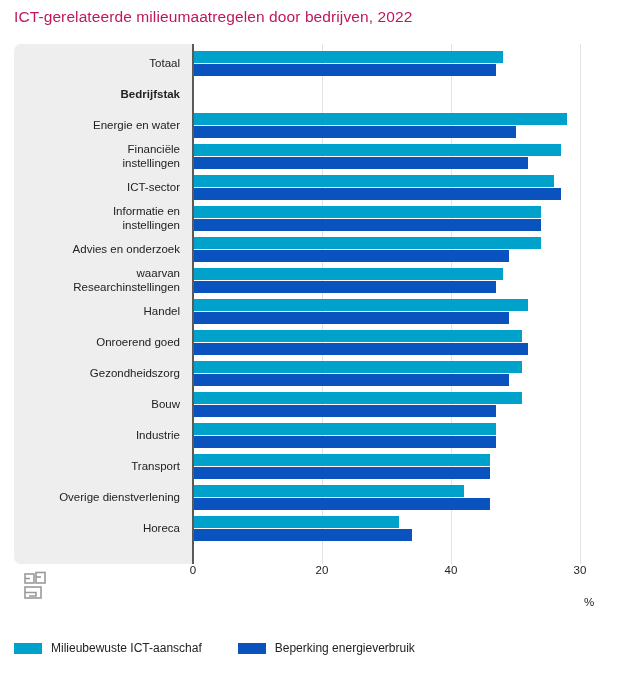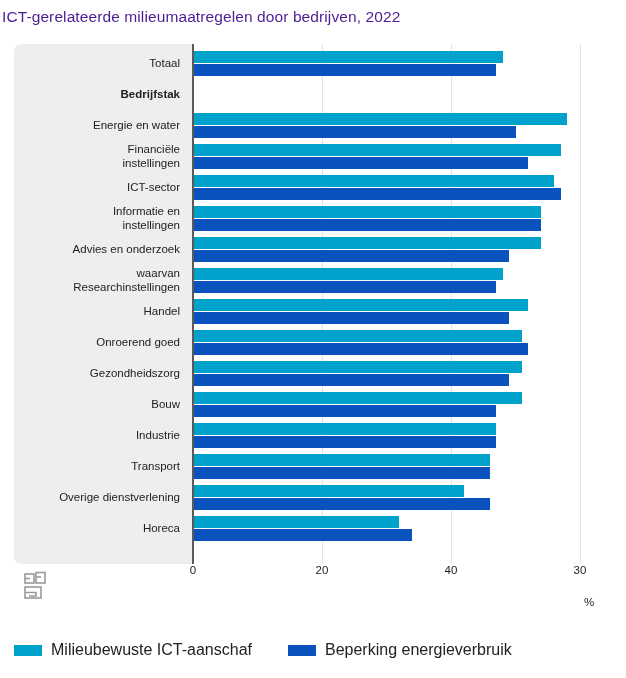--- a/index.html
+++ b/index.html
@@ -12,24 +12,24 @@
     background: #ffffff;
     font-family: "Liberation Sans", sans-serif;
     color: #222222;
     overflow: hidden;
     position: relative;
   }
 
   
   .chart-title {
     position: absolute;
-    left: 2px;
+    left: 14px;
     top: 8px;
     font-size: 15.5px;
-    color: #4c1d95;
+    color: #be185d;
     letter-spacing: 0.1px;
     white-space: nowrap;
   }
 
   
   .plot-area {
     position: absolute;
     left: 0;
     top: 44px;
     width: 626px;
@@ -158,21 +158,21 @@
   }
 
   
   .legend {
     position: absolute;
     left: 14px;
     top: 641px;
     display: flex;
     align-items: center;
     gap: 36px;
-    font-size: 16px;
+    font-size: 12px;
   }
   .legend-item {
     display: flex;
     align-items: center;
     gap: 9px;
   }
   .legend-swatch {
     width: 28px;
     height: 11px;
     display: block;

